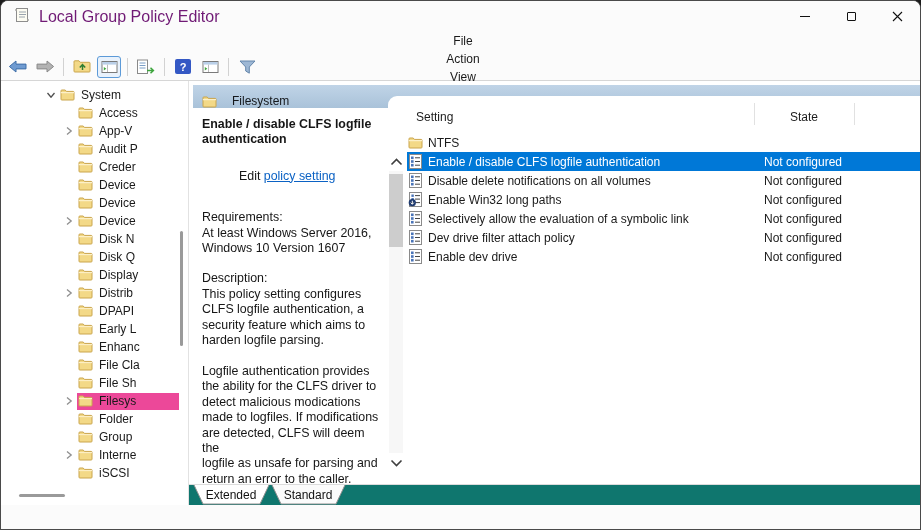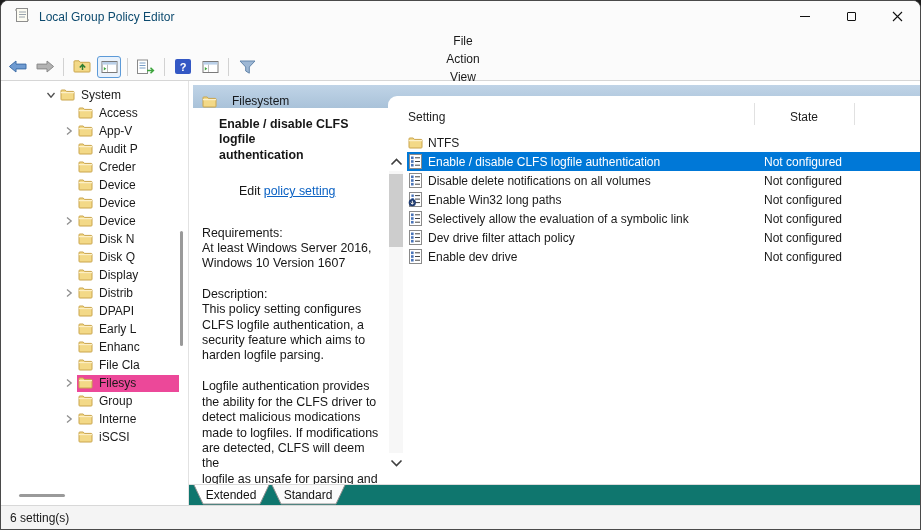--- a/index.html
+++ b/index.html
@@ -2,21 +2,21 @@
 <html><head>
 <meta charset="utf-8">
 <style>
   * { margin:0; padding:0; box-sizing:border-box; }
   html,body { width:921px; height:530px; background:#1c1c1c; font-family:"Liberation Sans","DejaVu Sans",sans-serif; }
   .window { position:relative; width:921px; height:530px; background:#fbfbfb; border:1px solid #4a4a4a;
             border-radius:8px 8px 0 0; overflow:hidden; font-size:12px; color:#1a1a1a; }
 
   
   .titlebar { height:31px; display:flex; align-items:center; padding-left:13px; gap:9px; background:#fbfbfb; }
-  .title-text { font-size:12px; color:#0c4a6e; }
+  .title-text { font-size:16px; color:#701a75; }
   .wbtns { margin-left:auto; display:flex; height:100%; }
   .wbtn { width:46px; height:100%; display:flex; align-items:center; justify-content:center; }
   .glyph-min { width:10px; height:1px; background:#111; }
   .glyph-max { width:9px; height:9px; border:1px solid #111; border-radius:1px; }
 
   
   .menubar { height:21px; display:flex; align-items:center; padding-left:5px; background:#fbfbfb;flex-direction:column; }
   .menu-item { padding:2px 9px; }
 
   
@@ -45,37 +45,37 @@
 
   
   .right-area { flex:1; position:relative; background:#fff; }
   .band { position:absolute; left:4px; top:4px; right:0; height:23px;
           background:linear-gradient(180deg,#c0d4e7,#a9c2d9); display:flex; align-items:flex-end; padding-left:9px; gap:9px; }
   .band-title { font-size:12px; color:#15181c; }
 
   .list-panel { position:absolute; left:199px; top:15px; right:0; bottom:21px; background:#fff;
                 border-top-left-radius:9px; overflow:hidden; }
   .lheader { height:37px; position:relative; font-size:12px; color:#1c1c1c; }
-  .h-setting { position:absolute; left:20px; bottom:9px; }
+  .h-setting { position:absolute; left:28px; bottom:9px; }
   .h-state { position:absolute; left:366px; width:100px; text-align:center; bottom:9px; }
   .h-comment { position:absolute; left:540px; bottom:9px; white-space:nowrap; }
   .hsep { position:absolute; top:7px; height:22px; width:1px; background:#e1e1e1; }
   .rows { margin-left:19px; }
   .lrow { height:19px; display:grid; grid-template-columns:347px 100px 1fr; align-items:center; }
   .lcell1 { display:flex; align-items:center; gap:5px; padding-left:1px; min-width:0; height:19px; }
   .lcell1 .txt { white-space:nowrap; overflow:hidden; }
   .lcell2 { padding-left:10px; white-space:nowrap; }
   .lcell3 { padding-left:88px; white-space:nowrap; overflow:hidden; }
   .lrow.selected { background:#0078d7; color:#fff; }
   .licon { flex:none; display:flex; }
 
   
   .desc { position:absolute; left:4px; top:27px; width:195px; bottom:21px; background:#fff;
           padding:9px 4px 0 9px; overflow:hidden; font-size:12.4px; line-height:15.4px; color:#161616; }
-  .desc-title { font-weight:bold; white-space:pre-line; margin-bottom:21px;margin-left:17px; }
+  .desc-title { font-weight:bold; white-space:pre-line; margin-bottom:21px; }
   .edit-line { margin-bottom:26px;margin-left:37px; }
   .edit-link { color:#0b62c4; text-decoration:underline; }
   .req-label { }
   .req-text { white-space:pre-line; margin-bottom:15px; }
   .desc-label { }
   .desc-text { white-space:pre-line; }
 
   
   .mid-scroll { position:absolute; left:199px; top:72px; width:17px; height:318px; }
   .sb-btn { position:absolute; left:0; width:17px; height:17px; display:flex; align-items:center; justify-content:center; }
@@ -395,34 +395,58 @@
     <span class="rowbody">
       <span class="ticon">
                 <svg width="15" height="12" viewBox="0 0 15 12">
                   <path d="M1,3.5 L1,1.8 Q1,1 1.8,1 L5.2,1 L6.4,2.4 L13.2,2.4 Q14,2.4 14,3.2 L14,10.2 Q14,11 13.2,11 L1.8,11 Q1,11 1,10.2 Z" fill="#f3d987" stroke="#caa54d"></path>
                   <path d="M1,3.6 L14,3.6" stroke="#fcf0c8" stroke-width="1.1"></path>
                 </svg>
               </span>
       <span class="tlabel">File Cla</span>
     </span>
   </div>
+          <div class="trow child">
+    <span class="chev"></span>
+    <span class="rowbody">
+      <span class="ticon">
+                <svg width="15" height="12" viewBox="0 0 15 12">
+                  <path d="M1,3.5 L1,1.8 Q1,1 1.8,1 L5.2,1 L6.4,2.4 L13.2,2.4 Q14,2.4 14,3.2 L14,10.2 Q14,11 13.2,11 L1.8,11 Q1,11 1,10.2 Z" fill="#f3d987" stroke="#caa54d"></path>
+                  <path d="M1,3.6 L14,3.6" stroke="#fcf0c8" stroke-width="1.1"></path>
+                </svg>
+              </span>
+      <span class="tlabel">File Sh</span>
+    </span>
+  </div>
           <div class="trow child selected">
     <span class="chev">
               <svg width="8" height="10" viewBox="0 0 8 10">
                 <polyline points="2,1.5 6.2,5 2,8.5" fill="none" stroke="#8f8f8f" stroke-width="1.3"></polyline>
               </svg>
             </span>
     <span class="rowbody">
       <span class="ticon">
                 <svg width="15" height="12" viewBox="0 0 15 12">
                   <path d="M1,3.5 L1,1.8 Q1,1 1.8,1 L5.2,1 L6.4,2.4 L13.2,2.4 Q14,2.4 14,3.2 L14,10.2 Q14,11 13.2,11 L1.8,11 Q1,11 1,10.2 Z" fill="#f3d987" stroke="#caa54d"></path>
                   <path d="M1,3.6 L14,3.6" stroke="#fcf0c8" stroke-width="1.1"></path>
                 </svg>
               </span>
       <span class="tlabel">Filesys</span>
+    </span>
+  </div>
+          <div class="trow child">
+    <span class="chev"></span>
+    <span class="rowbody">
+      <span class="ticon">
+                <svg width="15" height="12" viewBox="0 0 15 12">
+                  <path d="M1,3.5 L1,1.8 Q1,1 1.8,1 L5.2,1 L6.4,2.4 L13.2,2.4 Q14,2.4 14,3.2 L14,10.2 Q14,11 13.2,11 L1.8,11 Q1,11 1,10.2 Z" fill="#f3d987" stroke="#caa54d"></path>
+                  <path d="M1,3.6 L14,3.6" stroke="#fcf0c8" stroke-width="1.1"></path>
+                </svg>
+              </span>
+      <span class="tlabel">Folder</span>
     </span>
   </div>
           <div class="trow child">
     <span class="chev"></span>
     <span class="rowbody">
       <span class="ticon">
                 <svg width="15" height="12" viewBox="0 0 15 12">
                   <path d="M1,3.5 L1,1.8 Q1,1 1.8,1 L5.2,1 L6.4,2.4 L13.2,2.4 Q14,2.4 14,3.2 L14,10.2 Q14,11 13.2,11 L1.8,11 Q1,11 1,10.2 Z" fill="#f3d987" stroke="#caa54d"></path>
                   <path d="M1,3.6 L14,3.6" stroke="#fcf0c8" stroke-width="1.1"></path>
                 </svg>
@@ -655,17 +679,14 @@
           <path d="M4,1 L13,20 L70,20 L79,1" fill="#ffffff" stroke="#8f8f8f"></path>
           <path d="M82,1 L91,20 L146,20 L155,1" fill="#fbfbfb" stroke="#8f8f8f"></path>
           <text x="41" y="15" text-anchor="middle">Extended</text>
           <text x="118" y="15" text-anchor="middle">Standard</text>
         </svg>
       </div>
 
     </div>
   </div>
 
-  <div class="status">
-    <span>6 setting(s)</span>
-  </div>
 
 </div>
 
 </body></html>

